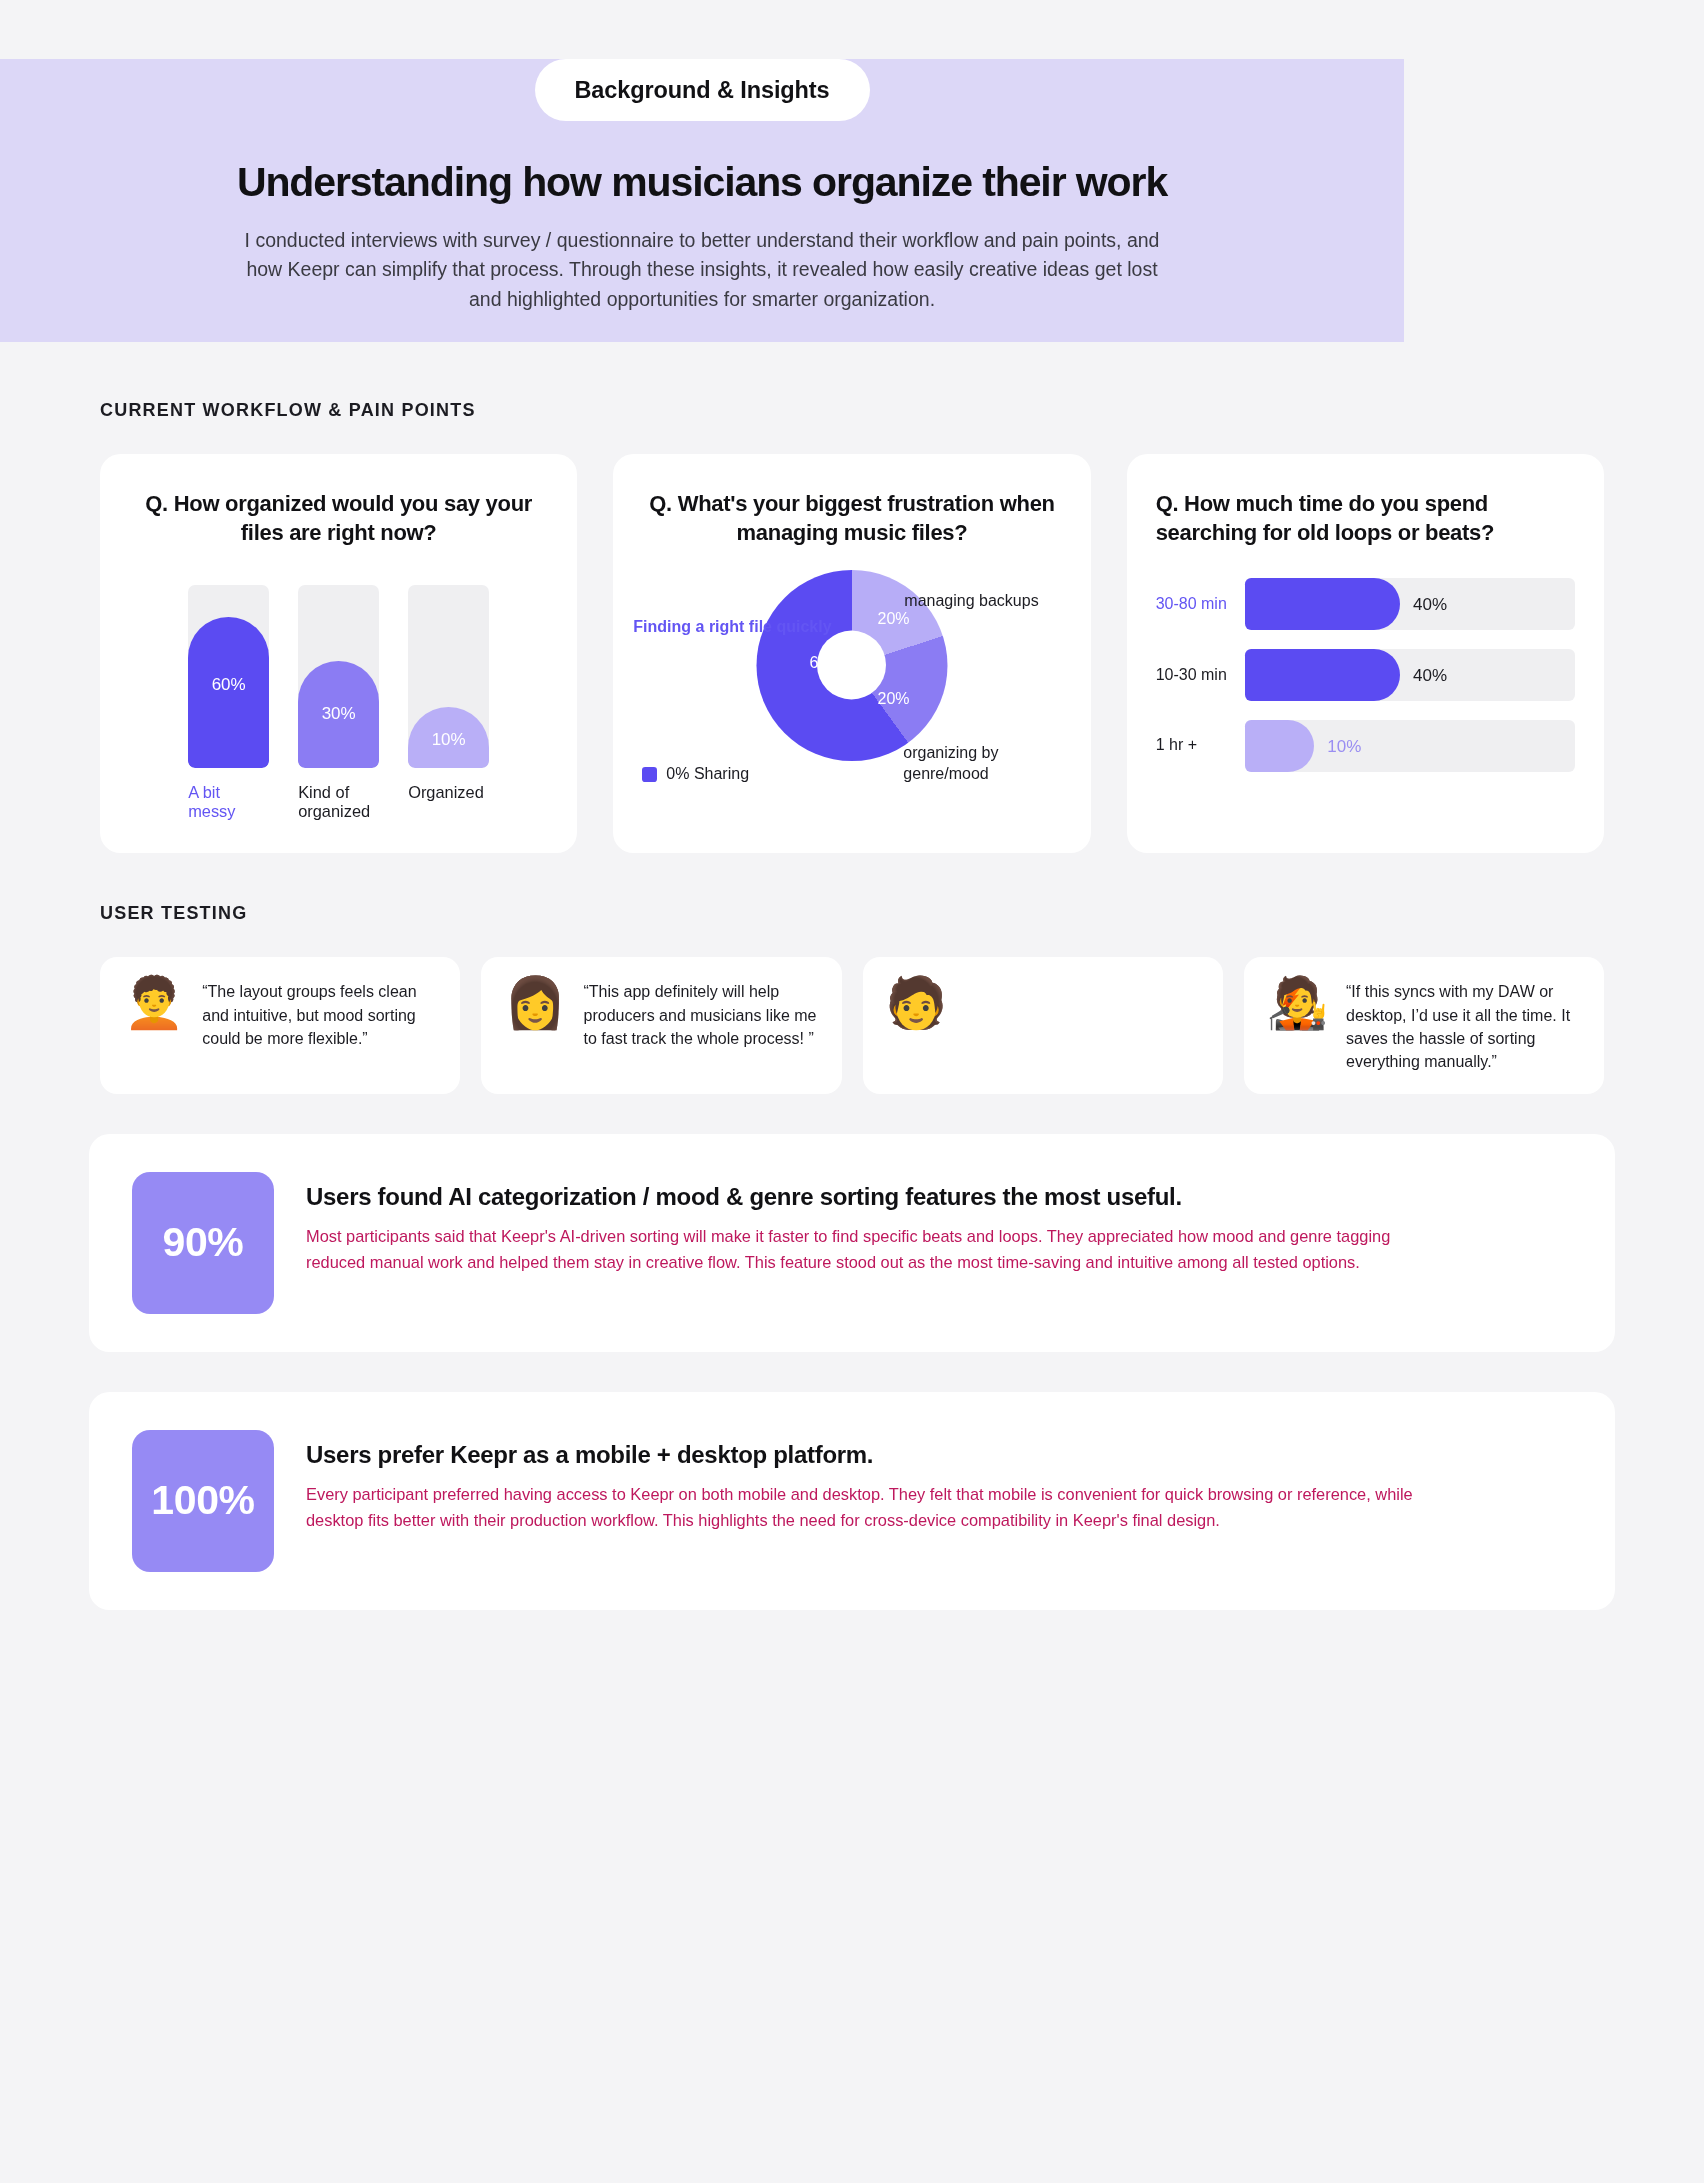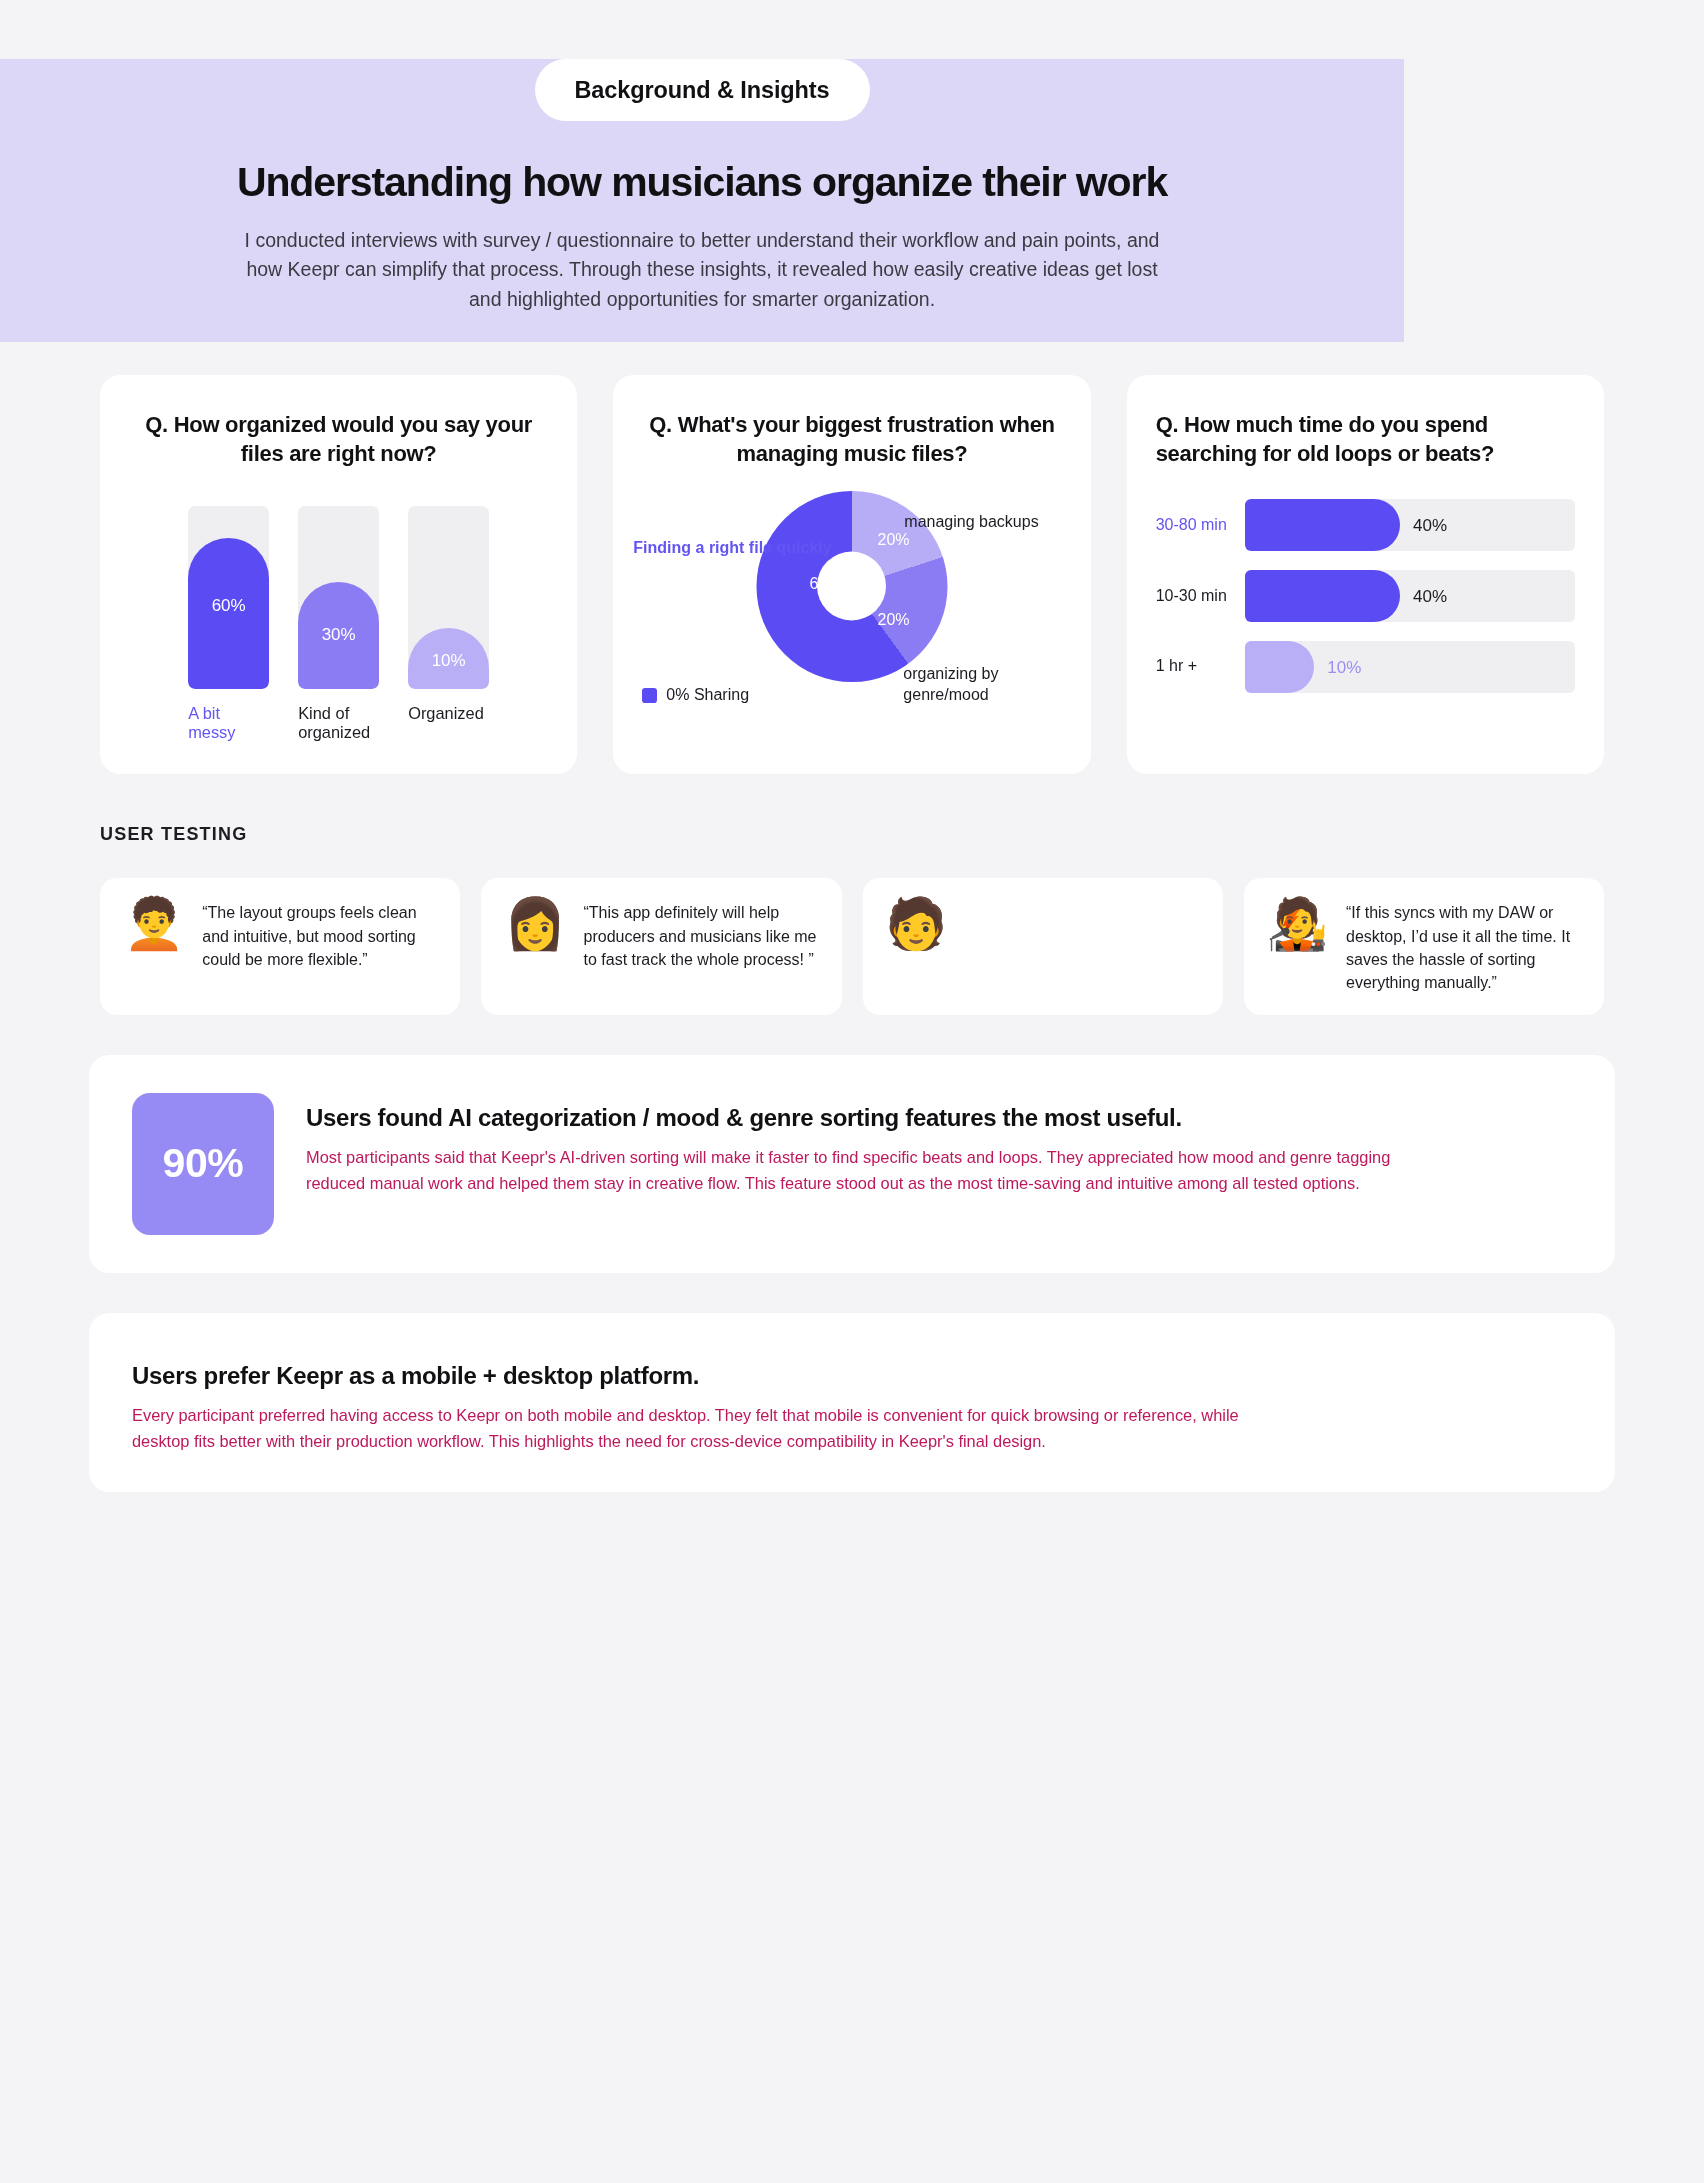--- a/index.html
+++ b/index.html
@@ -336,20 +336,21 @@
       </div>
     </div>
 
     <div class="caption cap1">[What tools &amp; DAWS they use]</div>
 
   </div>
 </section>
 
 <section class="lower">
 
+  <div class="section-label">CURRENT WORKFLOW &amp; PAIN POINTS</div>
 
   <div class="cards-row">
 
     <div class="card q1">
       <h3>Q. How organized would you say your files are right now?</h3>
       <div class="q1-chart">
         <div class="q1-col">
           <div class="q1-track">
             <div class="q1-fill f1" style="height:151px;">
               <div class="q1-pct" style="top:58px;">60%</div>
@@ -445,20 +446,21 @@
 
   <div class="hl">
     <div class="hl-badge">90%</div>
     <div class="hl-body">
       <div class="hl-title">Users found AI categorization / mood &amp; genre sorting features the most useful.</div>
       <div class="hl-desc">Most participants said that Keepr's AI-driven sorting will make it faster to find specific beats and loops. They appreciated how mood and genre tagging reduced manual work and helped them stay in creative flow. This feature stood out as the most time-saving and intuitive among all tested options.</div>
     </div>
   </div>
 
   <div class="hl">
+    <div class="hl-badge">100%</div>
     <div class="hl-body">
       <div class="hl-title">Users prefer Keepr as a mobile + desktop platform.</div>
       <div class="hl-desc">Every participant preferred having access to Keepr on both mobile and desktop. They felt that mobile is convenient for quick browsing or reference, while desktop fits better with their production workflow. This highlights the need for cross-device compatibility in Keepr's final design.</div>
     </div>
   </div>
 
 </section>
 
 
 </body></html>

